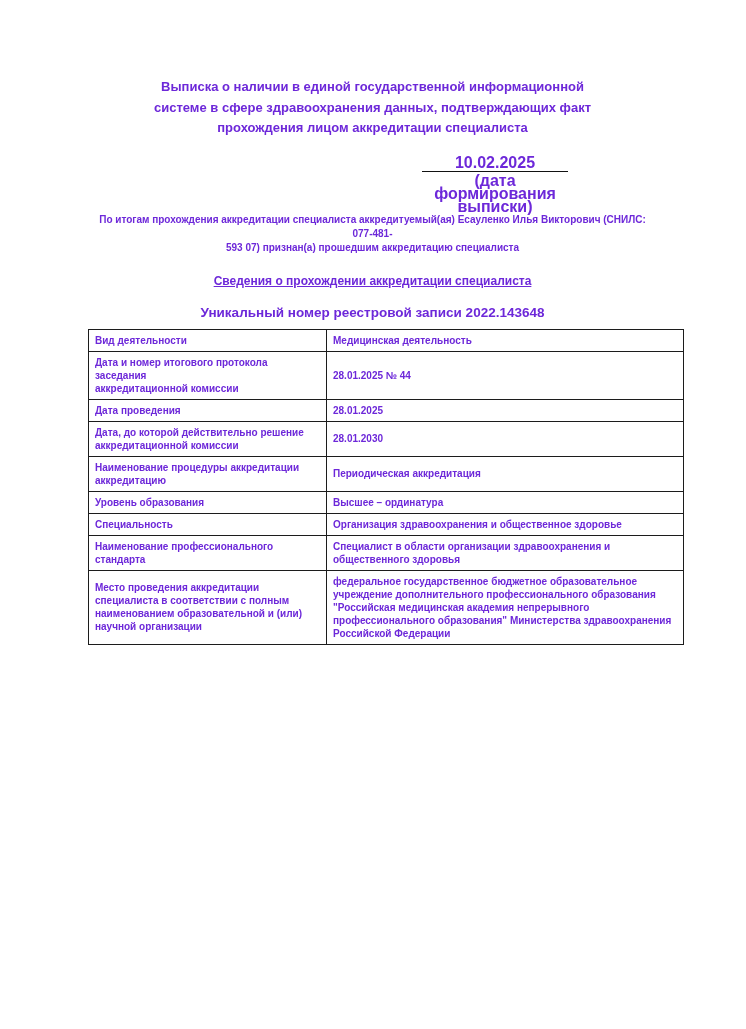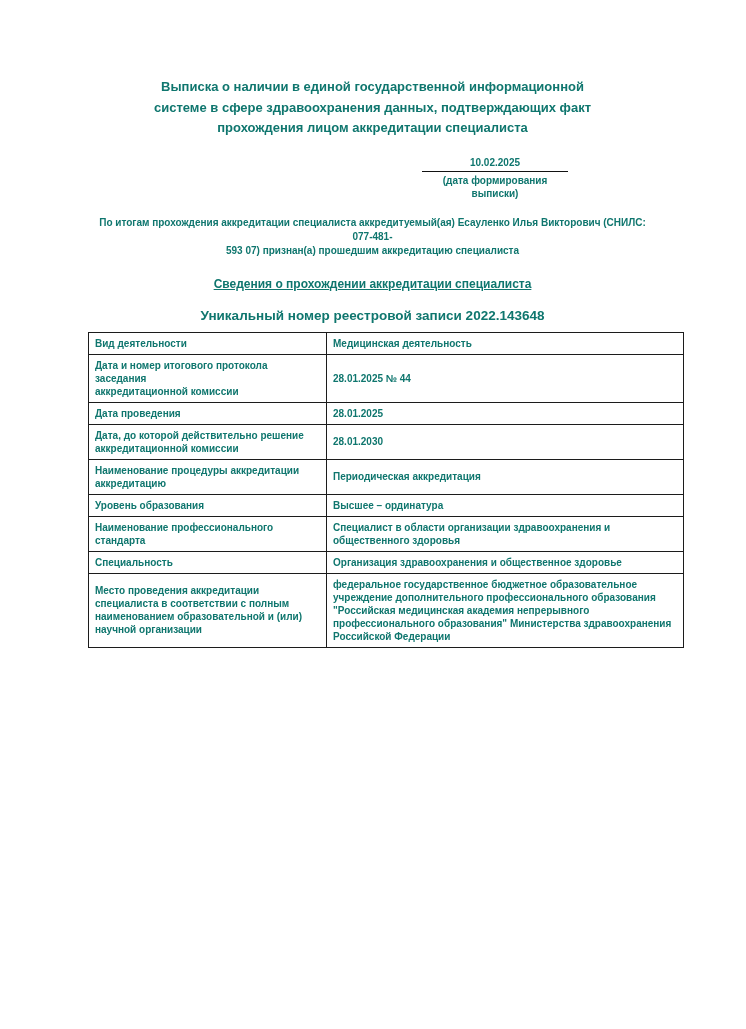--- a/index.html
+++ b/index.html
@@ -6,21 +6,21 @@
     margin: 0;
     padding: 0;
     background: #ffffff;
   }
   .page {
     position: relative;
     width: 730px;
     height: 1029px;
     background: #ffffff;
     font-family: "Liberation Sans", sans-serif;
-    color: #0f766e;
+    color: #6d28d9;
     font-weight: bold;
     box-sizing: border-box;
     overflow: hidden;
   }
   .content {
     position: absolute;
     left: 88px;
     top: 0;
     width: 569px;
   }
@@ -29,34 +29,33 @@
     font-size: 13px;
     line-height: 20.5px;
     text-align: center;
     white-space: pre-line;
   }
   .date-block {
     margin-top: 17px;
     margin-left: 334px;
     width: 146px;
     text-align: center;
-    font-size: 10px;
+    font-size: 16px;
     line-height: 13px;
   }
   .date-value {
     display: block;
     padding-bottom: 2px;
     border-bottom: 1.5px solid #121212;
   }
   .date-caption {
     display: block;
     padding-top: 2px;
   }
   .statement {
-    margin-top: 16px;
     font-size: 10px;
     line-height: 14px;
     text-align: center;
     white-space: pre-line;
   }
   .section-heading {
     margin-top: 20px;
     font-size: 12px;
     line-height: 13px;
     text-align: center;
@@ -132,28 +131,28 @@
         <tr>
           <td class="label-cell">Наименование процедуры аккредитации
 аккредитацию</td>
           <td class="value-cell">Периодическая аккредитация</td>
         </tr>
         <tr>
           <td class="label-cell">Уровень образования</td>
           <td class="value-cell">Высшее – ординатура</td>
         </tr>
         <tr>
+          <td class="label-cell">Специальность</td>
+          <td class="value-cell">Организация здравоохранения и общественное здоровье</td>
+        </tr>
+        <tr>
           <td class="label-cell">Наименование профессионального
 стандарта</td>
           <td class="value-cell">Специалист в области организации здравоохранения и
 общественного здоровья</td>
-        </tr>
-        <tr>
-          <td class="label-cell">Специальность</td>
-          <td class="value-cell">Организация здравоохранения и общественное здоровье</td>
         </tr>
         <tr>
           <td class="label-cell">Место проведения аккредитации
 специалиста в соответствии с полным
 наименованием образовательной и (или)
 научной организации</td>
           <td class="value-cell">федеральное государственное бюджетное образовательное
 учреждение дополнительного профессионального образования
 "Российская медицинская академия непрерывного
 профессионального образования" Министерства здравоохранения

